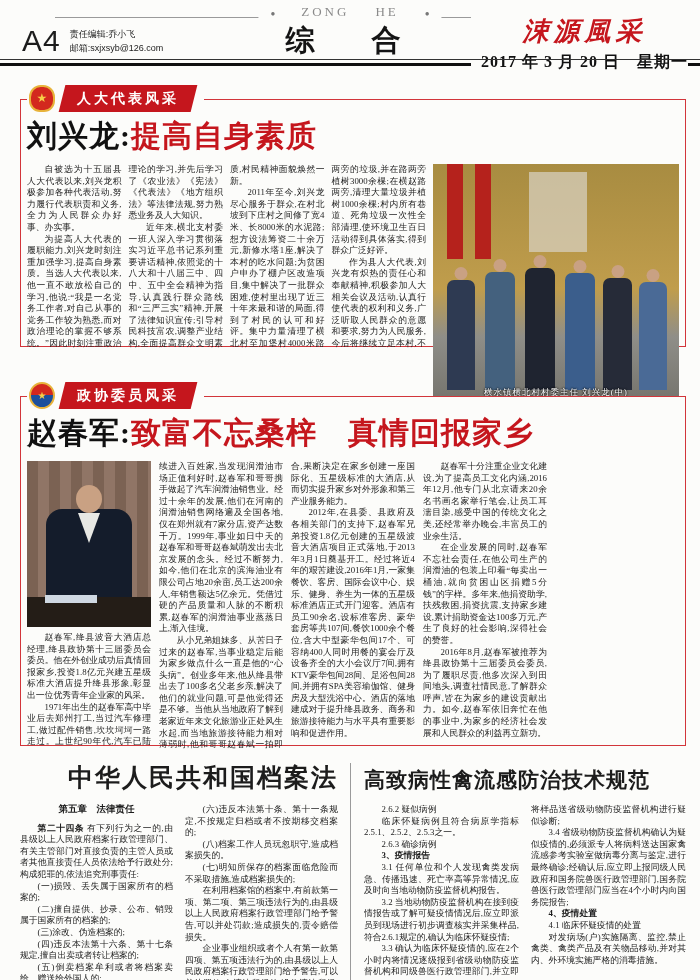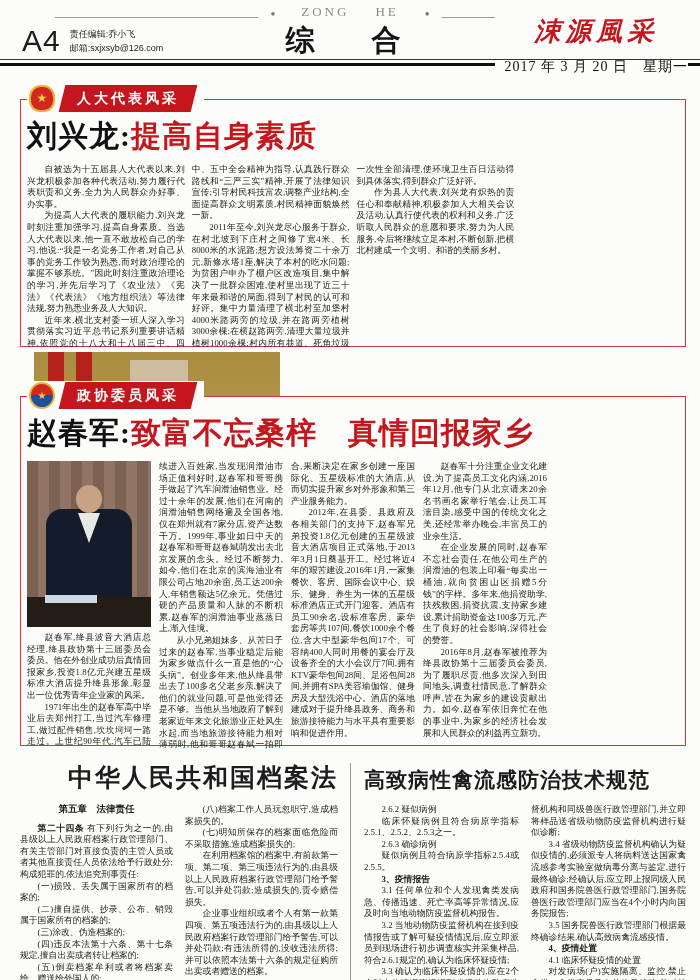--- a/index.html
+++ b/index.html
@@ -12,40 +12,40 @@
   .topline { position:absolute; top:17px; left:55px; right:55px; border-top:1px solid #9a9a9a; }
   .hdr-left { position:absolute; left:22px; top:22px; display:flex; align-items:center; gap:9px; background:#fcfcfa; padding:2px 6px 2px 0; }
   .pageno { font-family:"Liberation Sans","DejaVu Sans",sans-serif; font-size:30px; font-weight:400; letter-spacing:1px; }
   .edbox { font-family:"Liberation Sans","DejaVu Sans",sans-serif; font-size:9px; line-height:14px; color:#222; }
   .hdr-center { position:absolute; left:50%; transform:translateX(-50%); top:4px; text-align:center; background:#fcfcfa; padding:0 12px; }
   .pinyin { display:flex; align-items:center; justify-content:center; gap:26px; color:#8a8a8a; font-size:13px; letter-spacing:3px; }
   .pdot::before { content:"●"; font-size:8px; color:#777; letter-spacing:0; }
   .sec-title { font-size:29px; font-weight:800; letter-spacing:14px; margin-top:1px; color:#141414; }
   .hdr-right { position:absolute; right:12px; top:12px; text-align:center; background:#fcfcfa; padding:2px 0 0 10px; }
   .masthead { font-size:26px; font-weight:800; font-style:italic; letter-spacing:5px; color:#c5161d; }
-  .dateline { font-size:14px; font-weight:400; letter-spacing:1px; margin-top:9px; color:#111; }
+  .dateline { font-size:16px; font-weight:700; letter-spacing:1px; margin-top:3px; color:#111; }
 
   
   .abox { position:relative; margin:0 14px 0 20px; border:1px solid #d2353a; background:#fcfcfa; }
   .abox1 { margin-top:33px; height:248px; }
   .abox2 { margin-top:49px; height:350px; }
   .badge { position:absolute; top:-16px; left:6px; display:flex; align-items:center; gap:7px; background:#fcfcfa; padding:1px 10px 1px 2px; }
   .emblem { width:26px; height:27px; flex:none; display:flex; align-items:center; justify-content:center; border:2px solid #e8b33a; color:#f6d048; font-size:12px; }
   .emblem-npc { background:#d3281e; border-radius:45% 45% 42% 42%; }
   .emblem-cppcc { background:linear-gradient(180deg,#d3281e 48%,#1c4f9c 48%); border-radius:50%; font-size:10px; }
   .emblem::before { content:"★"; }
   .flag { background:#c5161d; transform:skewX(-14deg); padding:4px 15px; }
   .flag > span { display:inline-block; transform:skewX(14deg); color:#fff; font-family:"Liberation Sans","DejaVu Sans",sans-serif; font-weight:700; font-size:14px; letter-spacing:3px; }
   .headline { font-size:30px; font-weight:800; letter-spacing:1px; margin:16px 6px 7px; white-space:nowrap; }
   .t-black { color:#111; }
   .t-red { color:#c5161d; }
 
   .body-p { margin:0; text-indent:2em; font-size:8.8px; line-height:11.6px; text-align:justify; }
 
-  .a1-body { display:flex; padding:0 6px;flex-direction:column; }
+  .a1-body { display:flex; padding:0 6px; }
   .a1-text { flex:1; columns:4; column-gap:7px; column-fill:auto; height:188px; overflow:hidden; }
   .a1-photo { flex:none; width:246px; height:240px; margin-left:7px; position:relative; overflow:hidden;
               background:linear-gradient(180deg,#a88c41 0%,#c09d4c 52%,#8f8e88 72%,#74736c 100%); }
   .banner { position:absolute; top:0; width:16px; height:95px; background:#b5221c; }
   .banner.b1 { left:14px; } .banner.b2 { left:42px; }
   .door { position:absolute; top:8px; left:96px; width:58px; height:80px; background:#d8d3c6; opacity:.7; }
   .person { position:absolute; bottom:14px; border-radius:7px 7px 0 0; }
   .person::before { content:""; position:absolute; top:-13px; left:50%; transform:translateX(-50%); width:13px; height:13px; border-radius:50%; background:#c9a183; }
   .cap { position:absolute; bottom:5px; left:0; right:0; text-align:center; color:#fff; font-size:8.5px; letter-spacing:1px; text-shadow:0 0 2px #000,0 0 2px #000; }
 
@@ -162,43 +162,42 @@
   <div class="law">
     <div class="law-title">中华人民共和国档案法</div>
     <div class="law-cols">
       <p class="body-p chapter">第五章　法律责任</p>
       <p class="body-p"><span class="lead-term">第二十四条</span><span> 有下列行为之一的,由县级以上人民政府档案行政管理部门、有关主管部门对直接负责的主管人员或者其他直接责任人员依法给予行政处分;构成犯罪的,依法追究刑事责任:</span></p>
       <p class="body-p">(一)损毁、丢失属于国家所有的档案的;</p>
       <p class="body-p">(二)擅自提供、抄录、公布、销毁属于国家所有的档案的;</p>
       <p class="body-p">(三)涂改、伪造档案的;</p>
       <p class="body-p">(四)违反本法第十六条、第十七条规定,擅自出卖或者转让档案的;</p>
       <p class="body-p">(五)倒卖档案牟利或者将档案卖给、赠送给外国人的;</p>
+      <p class="body-p">(六)违反本法第十条、第十一条规定,不按规定归档或者不按期移交档案的;</p>
       <p class="body-p">(八)档案工作人员玩忽职守,造成档案损失的。</p>
       <p class="body-p">(七)明知所保存的档案面临危险而不采取措施,造成档案损失的;</p>
       <p class="body-p">在利用档案馆的档案中,有前款第一项、第二项、第三项违法行为的,由县级以上人民政府档案行政管理部门给予警告,可以并处罚款;造成损失的,责令赔偿损失。</p>
       <p class="body-p">企业事业组织或者个人有第一款第四项、第五项违法行为的,由县级以上人民政府档案行政管理部门给予警告,可以并处罚款;有违法所得的,没收违法所得;并可以依照本法第十六条的规定征购所出卖或者赠送的档案。</p>
 
     </div>
   </div>
 
   <div class="v-div"></div>
 
   <div class="flu">
     <div class="flu-title">高致病性禽流感防治技术规范</div>
     <div class="flu-cols">
       <p class="body-p">2.6.2 疑似病例</p>
       <p class="body-p">临床怀疑病例且符合病原学指标2.5.1、2.5.2、2.5.3之一。</p>
       <p class="body-p">2.6.3 确诊病例</p>
-      <p class="body-p">疑似病例且符合病原学指标2.5.4或2.5.5。</p>
       <p class="body-p hd">3、疫情报告</p>
       <p class="body-p">3.1 任何单位和个人发现禽类发病急、传播迅速、死亡率高等异常情况,应及时向当地动物防疫监督机构报告。</p>
       <p class="body-p">3.2 当地动物防疫监督机构在接到疫情报告或了解可疑疫情情况后,应立即派员到现场进行初步调查核实并采集样品,符合2.6.1规定的,确认为临床怀疑疫情;</p>
       <p class="body-p">3.3 确认为临床怀疑疫情的,应在2个小时内将情况逐级报到省级动物防疫监督机构和同级兽医行政管理部门,并立即将样品送省级动物防疫监督机构进行疑似诊断;</p>
       <p class="body-p">3.4 省级动物防疫监督机构确认为疑似疫情的,必须派专人将病料送达国家禽流感参考实验室做病毒分离与鉴定,进行最终确诊;经确认后,应立即上报同级人民政府和国务院兽医行政管理部门,国务院兽医行政管理部门应当在4个小时内向国务院报告;</p>
-      <p class="body-p">3.5 国务院兽医行政管理部门根据最终确诊结果,确认高致病禽流感疫情。</p>
       <p class="body-p hd">4、疫情处置</p>
       <p class="body-p">4.1 临床怀疑疫情的处置</p>
       <p class="body-p">对发病场(户)实施隔离、监控,禁止禽类、禽类产品及有关物品移动,并对其内、外环境实施严格的消毒措施。</p>
 
     </div>
   </div>
 
 </div>
 
 </body></html>

